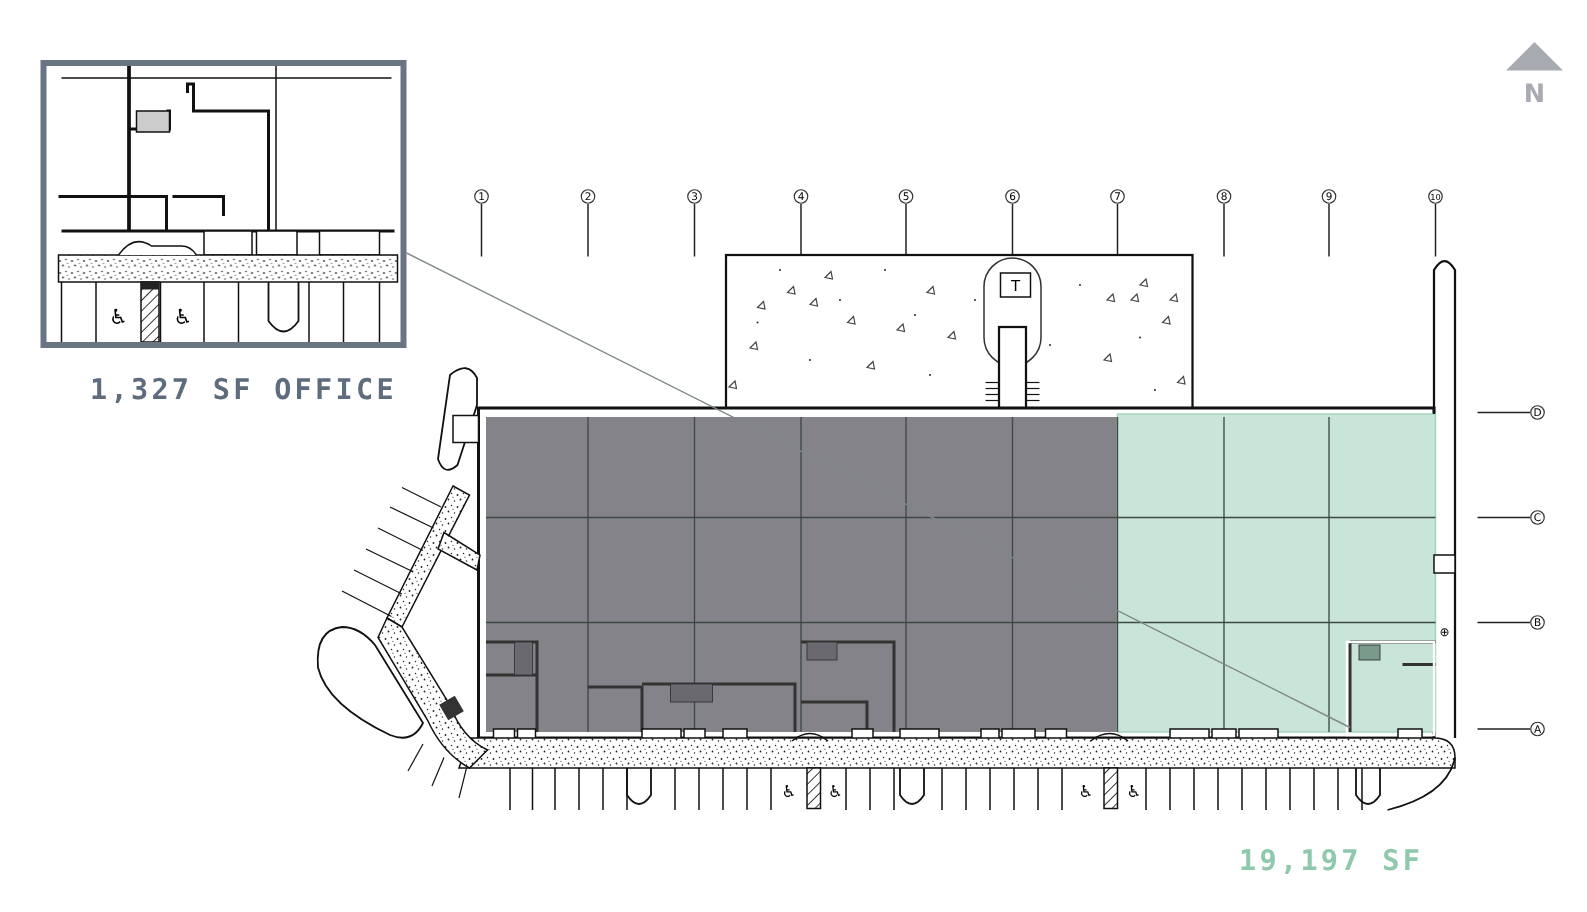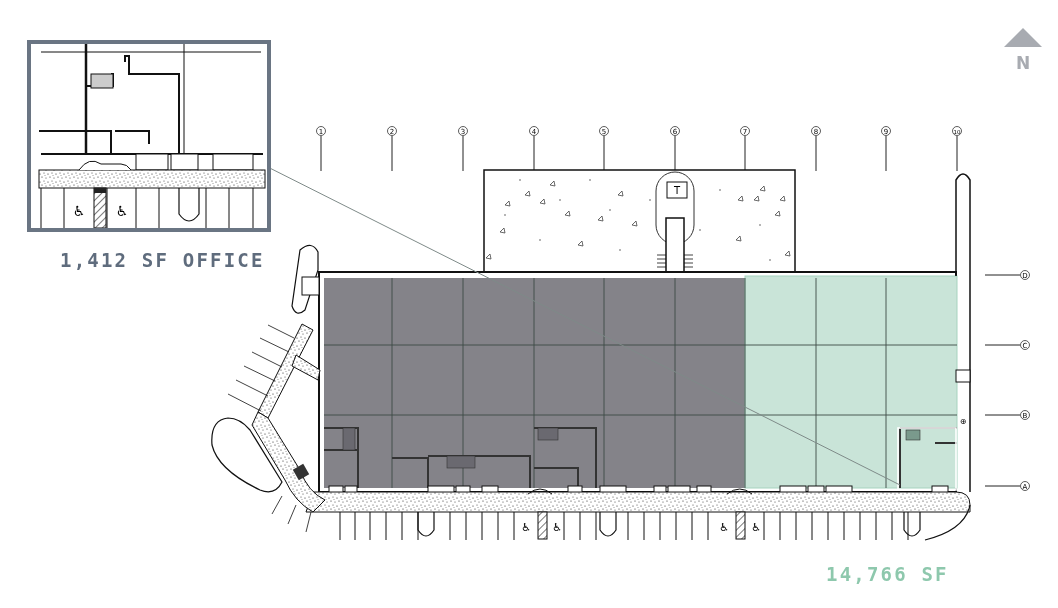--- a/index.html
+++ b/index.html
@@ -350,19 +350,19 @@
         <line x1="222" y1="144" x2="222" y2="184"></line>
     </g>
     <rect x="63" y="144" width="12" height="40" fill="url(#hatch)" stroke="#111" stroke-width="1"></rect>
     <rect x="63" y="144" width="12" height="5" fill="#222"></rect>
     <text x="48" y="172" font-size="14" text-anchor="middle" font-family="DejaVu Sans, sans-serif">♿</text>
     <text x="91" y="172" font-size="14" text-anchor="middle" font-family="DejaVu Sans, sans-serif">♿</text>
     <path d="M148 144 L148 170 Q158 184 168 170 L168 144" fill="none" stroke="#111" stroke-width="1.2"></path>
   </svg>
 </div>
 
-<div class="label-office">1,412 SF OFFICE</div>
-<div class="label-sf">14,766 SF</div>
+<div class="label-office">1,327 SF OFFICE</div>
+<div class="label-sf">19,197 SF</div>
 
 <div class="north">
   <div class="tri"></div>
   <div class="n">N</div>
 </div>
 
 </body></html>

